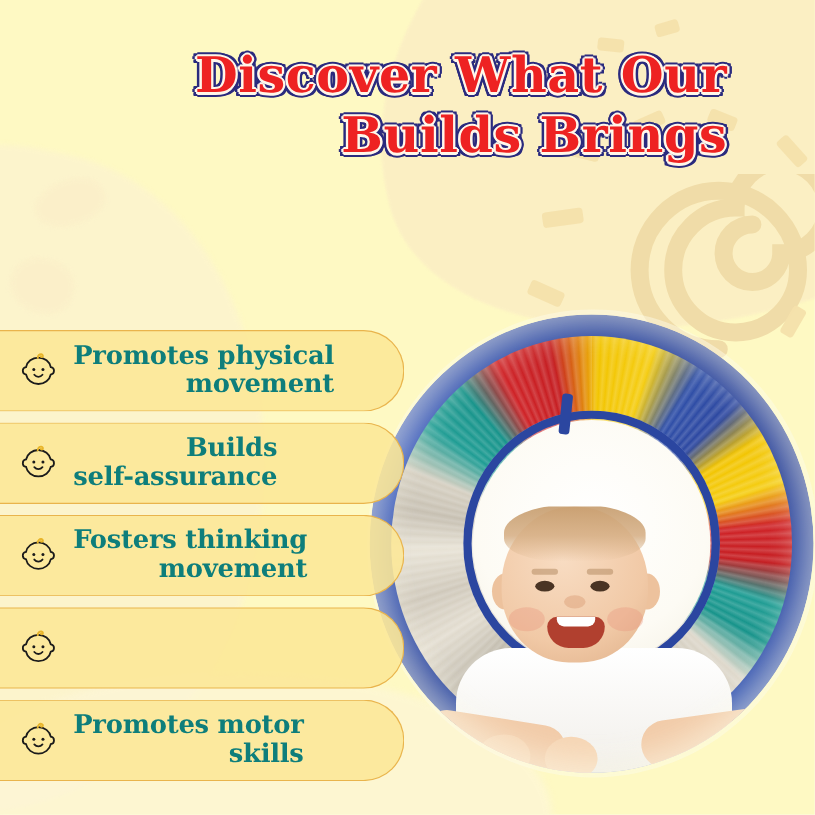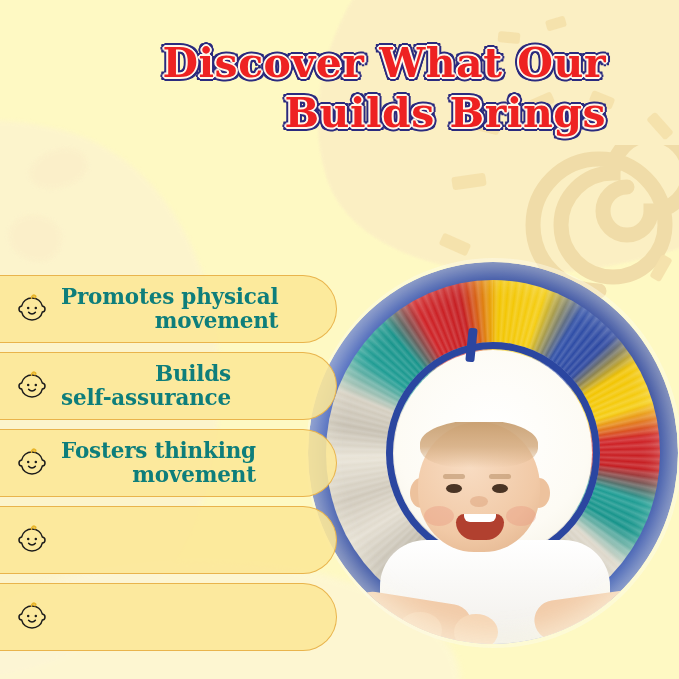--- a/index.html
+++ b/index.html
@@ -317,16 +317,20 @@
     <div class="pill">
       <span class="face">
         <svg width="36" height="36" viewBox="0 0 36 36">
           <path d="M5 18c0-1.6 1.2-2.9 2.7-3.1C8.6 10.4 12.8 7 18 7s9.4 3.4 10.3 7.9C29.8 15.1 31 16.4 31 18s-1.2 2.9-2.7 3.1C27.4 25.6 23.2 29 18 29s-9.4-3.4-10.3-7.9C6.2 20.9 5 19.6 5 18z" fill="none" stroke="#1b1b1b" stroke-width="1.5"></path>
           <path d="M17.4 7.2c.2-2 1.6-3.2 3-3 1.1.2 1.6 1.2 1.2 1.9-.4.7-1.4.6-1.6-.1" fill="none" stroke="#e8b52a" stroke-width="1.6" stroke-linecap="round"></path>
           <circle cx="14.2" cy="17" r="1.25" fill="#1b1b1b"></circle>
           <circle cx="21.8" cy="17" r="1.25" fill="#1b1b1b"></circle>
           <path d="M14.6 21.3c.9 1.1 2 1.7 3.4 1.7s2.5-.6 3.4-1.7" fill="none" stroke="#1b1b1b" stroke-width="1.5" stroke-linecap="round"></path>
         </svg>
       </span>
+      <span class="ptext">
+        <span>Promotes motor</span>
+        <span>skills</span>
+      </span>
     </div>
 
   </div>
 </div>
 
 </body></html>

